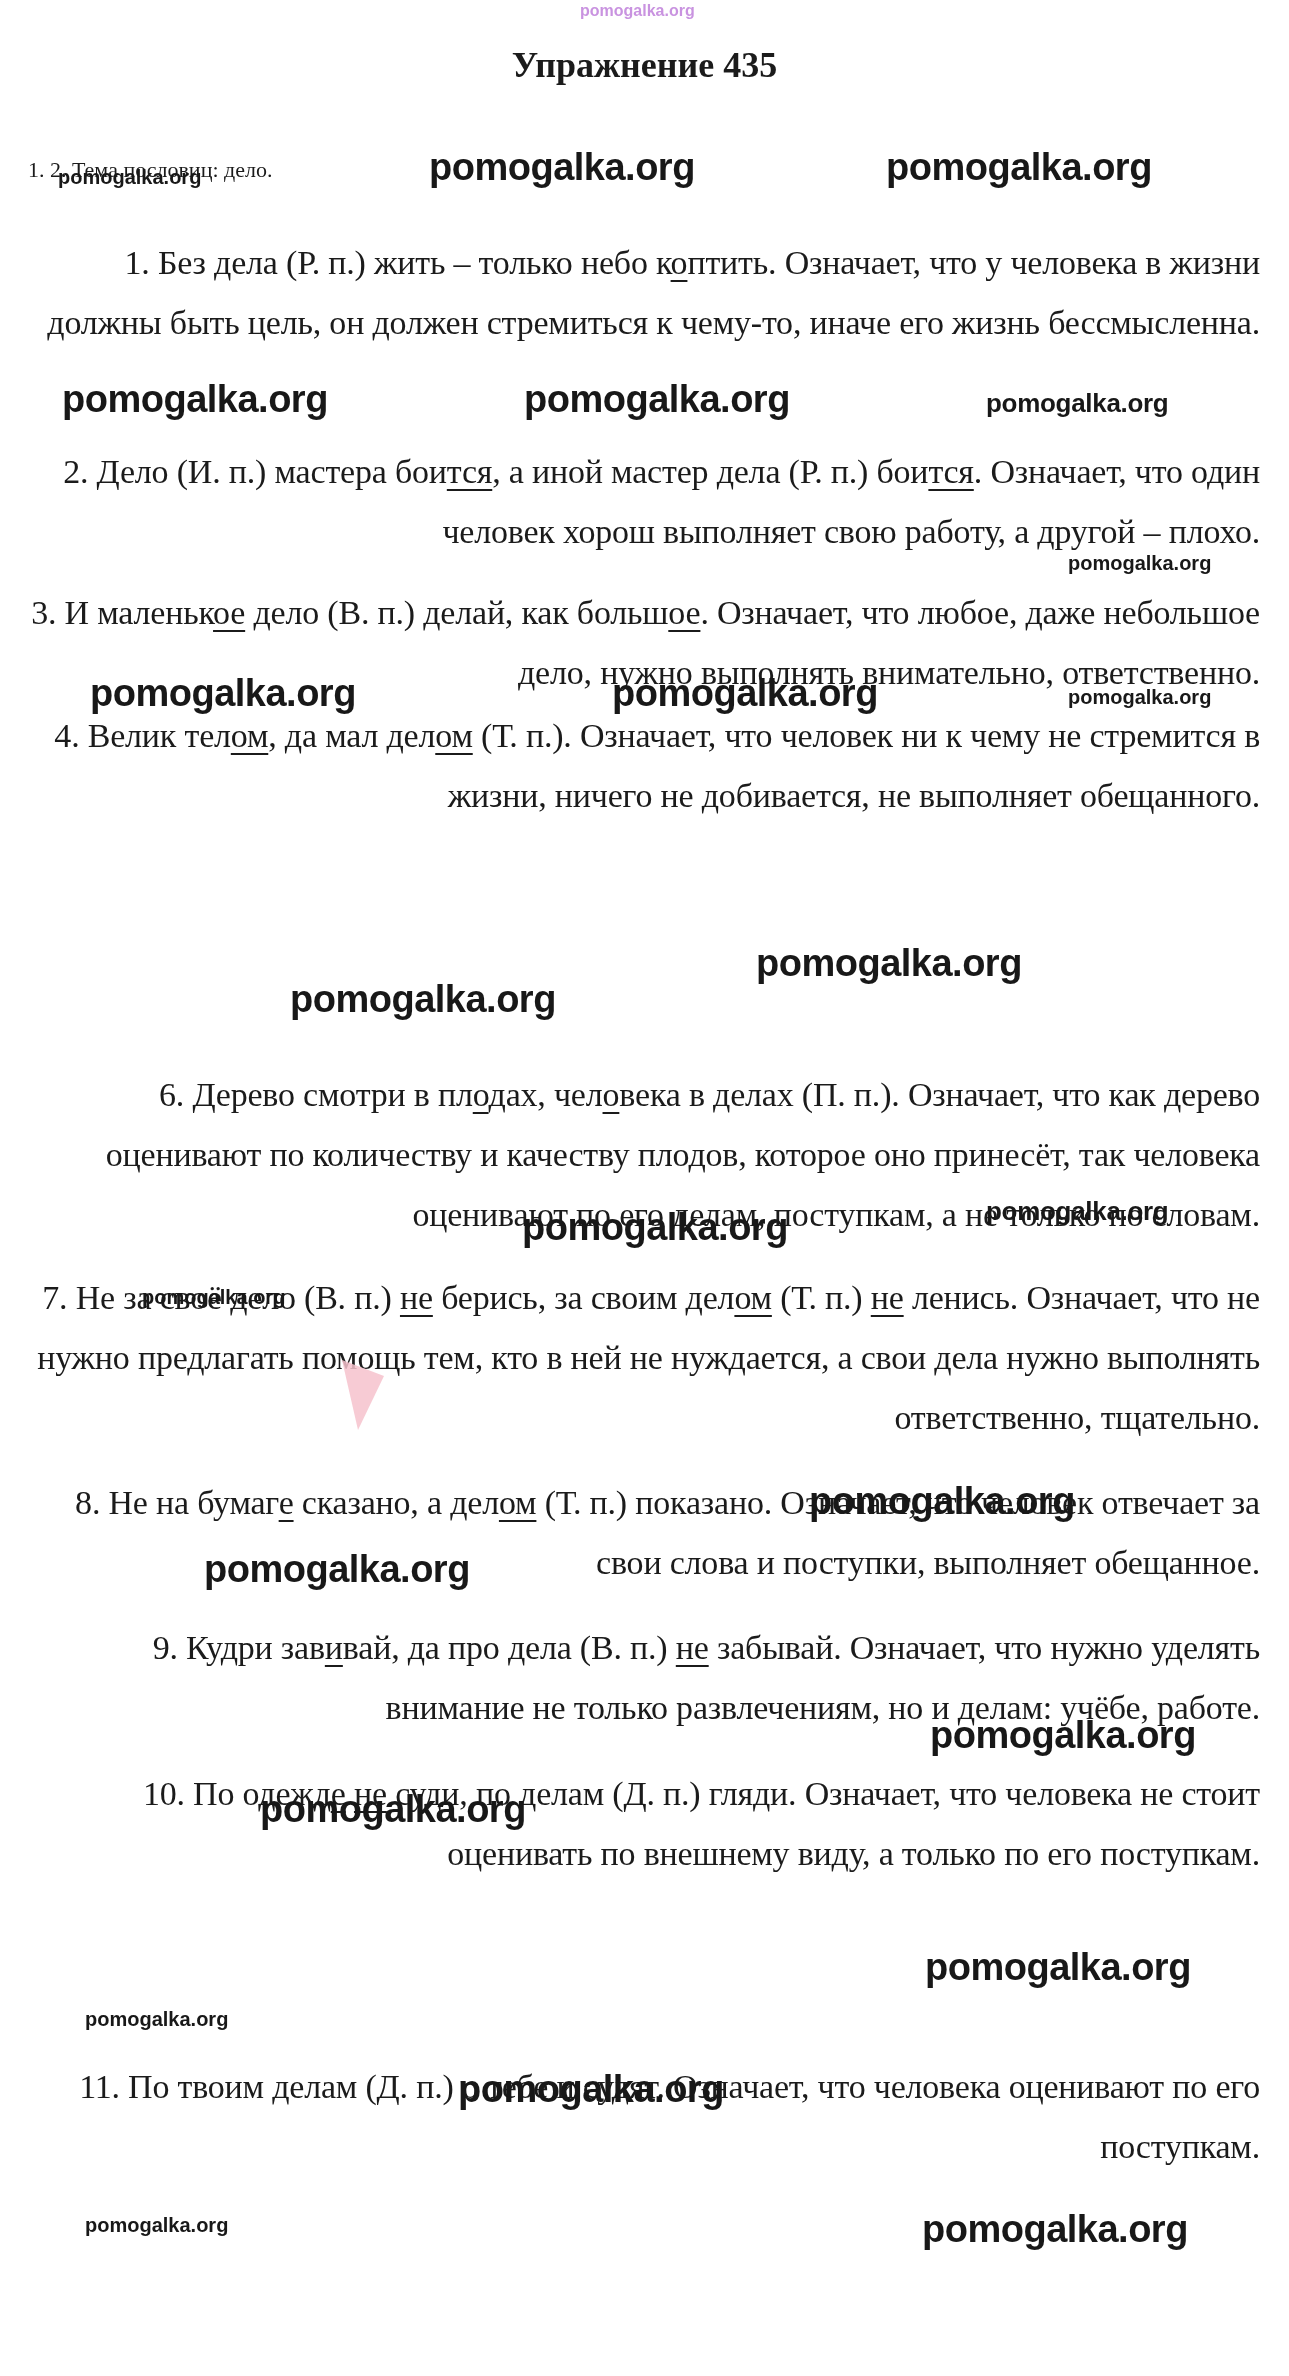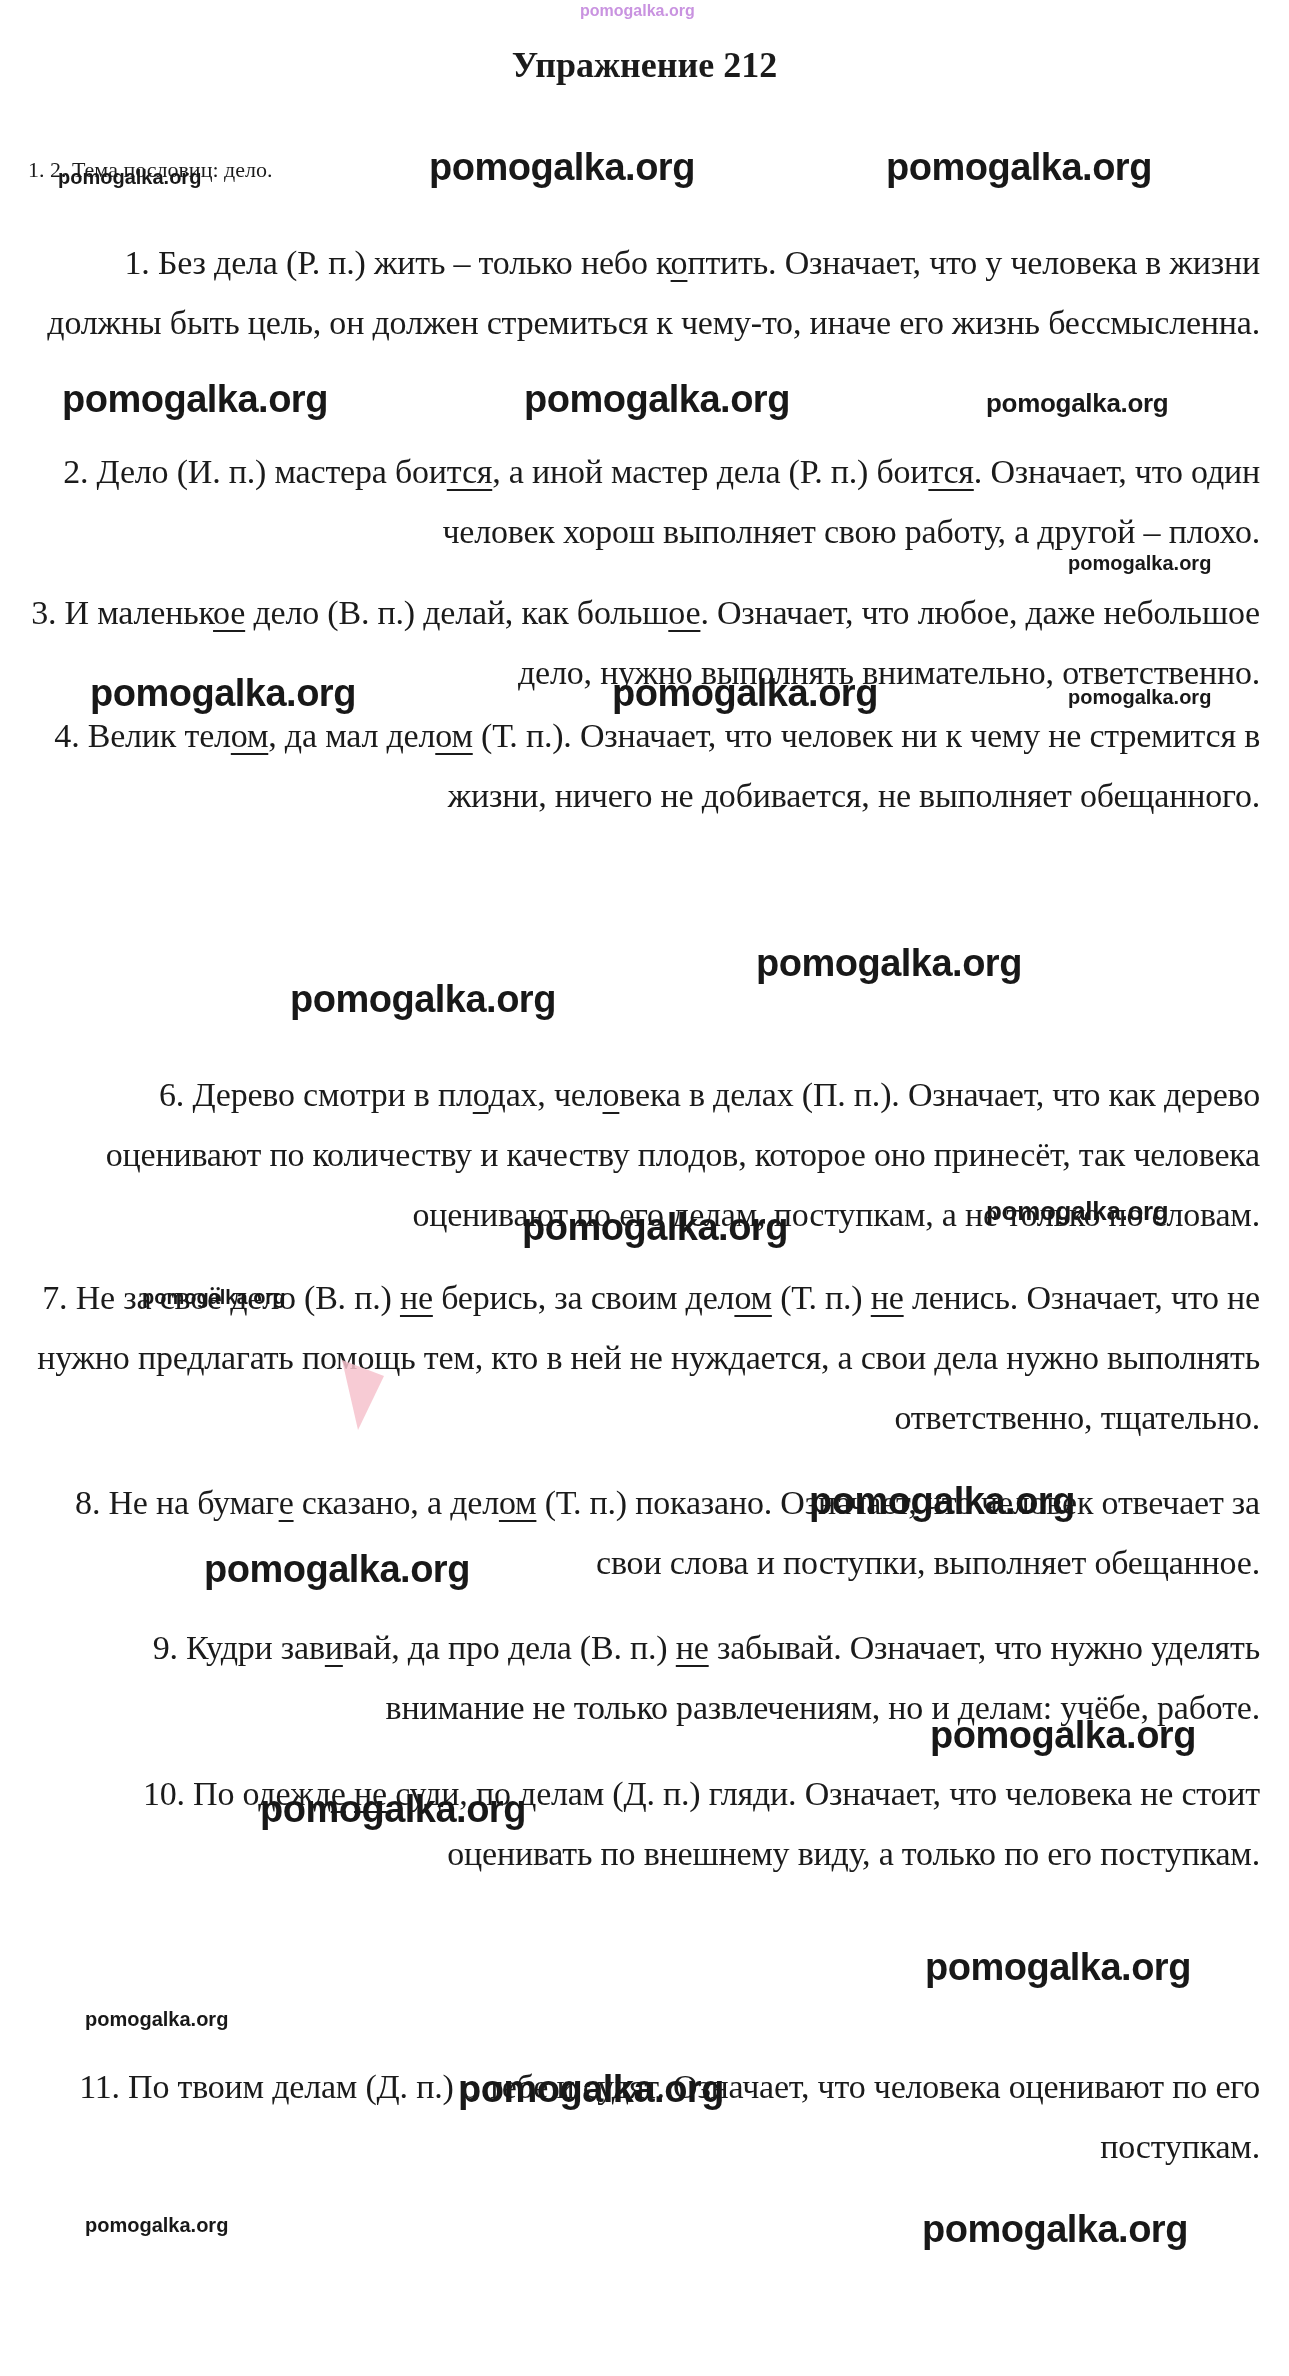--- a/index.html
+++ b/index.html
@@ -37,21 +37,21 @@
   .wm-md   { font-size:26px; letter-spacing:-0.3px; }
   .wm-sm   { font-size:20px; }
   .wm-tiny { font-size:16px; color:#c993e0; }
   .cursor-shape { position:absolute; left:338px; top:1360px; z-index:2; }
 </style>
 </head>
 <body>
 
 <div class="page">
 
-  <h1 class="title">Упражнение 212</h1>
+  <h1 class="title">Упражнение 435</h1>
   <p class="sub">1. 2. Тема пословиц: дело.</p>
 
   <p class="para" style="top:233px">1. Без дела (Р. п.) жить – только небо к<u>о</u>птить. Означает, что у человека в жизни должны быть цель, он должен стремиться к чему-то, иначе его жизнь бессмысленна.</p>
   <p class="para" style="top:442px">2. Дело (И. п.) мастера бои<u>тся</u>, а иной мастер дела (Р. п.) бои<u>тся</u>. Означает, что один человек хорош выполняет свою работу, а другой – плохо.</p>
   <p class="para" style="top:583px">3. И маленьк<u>ое</u> дело (В. п.) делай, как больш<u>ое</u>. Означает, что любое, даже небольшое дело, нужно выполнять внимательно, ответственно.</p>
   <p class="para" style="top:706px">4. Велик тел<u>ом</u>, да мал дел<u>ом</u> (Т. п.). Означает, что человек ни к чему не стремится в жизни, ничего не добивается, не выполняет обещанного.</p>
   <p class="para" style="top:1065px">6. Дерево смотри в пл<u>о</u>дах, чел<u>о</u>века в делах (П. п.). Означает, что как дерево оценивают по количеству и качеству плодов, которое оно принесёт, так человека оценивают по его делам, поступкам, а не только по словам.</p>
   <p class="para" style="top:1268px">7. Не за своё дело (В. п.) <u>не</u> берись, за своим дел<u>ом</u> (Т. п.) <u>не</u> ленись. Означает, что не нужно предлагать помощь тем, кто в ней не нуждается, а свои дела нужно выполнять ответственно, тщательно.</p>
   <p class="para" style="top:1473px">8. Не на бумаг<u>е</u> сказано, а дел<u>ом</u> (Т. п.) показано. Означает, что человек отвечает за свои слова и поступки, выполняет обещанное.</p>
   <p class="para" style="top:1618px">9. Кудри зав<u>и</u>вай, да про дела (В. п.) <u>не</u> забывай. Означает, что нужно уделять внимание не только развлечениям, но и делам: учёбе, работе.</p>

